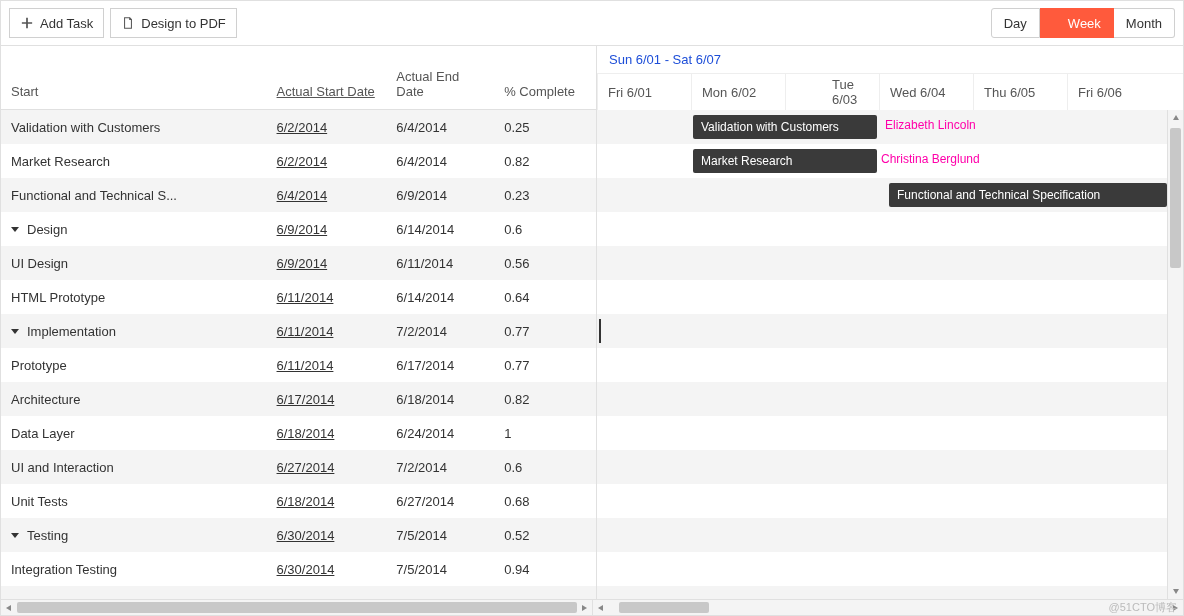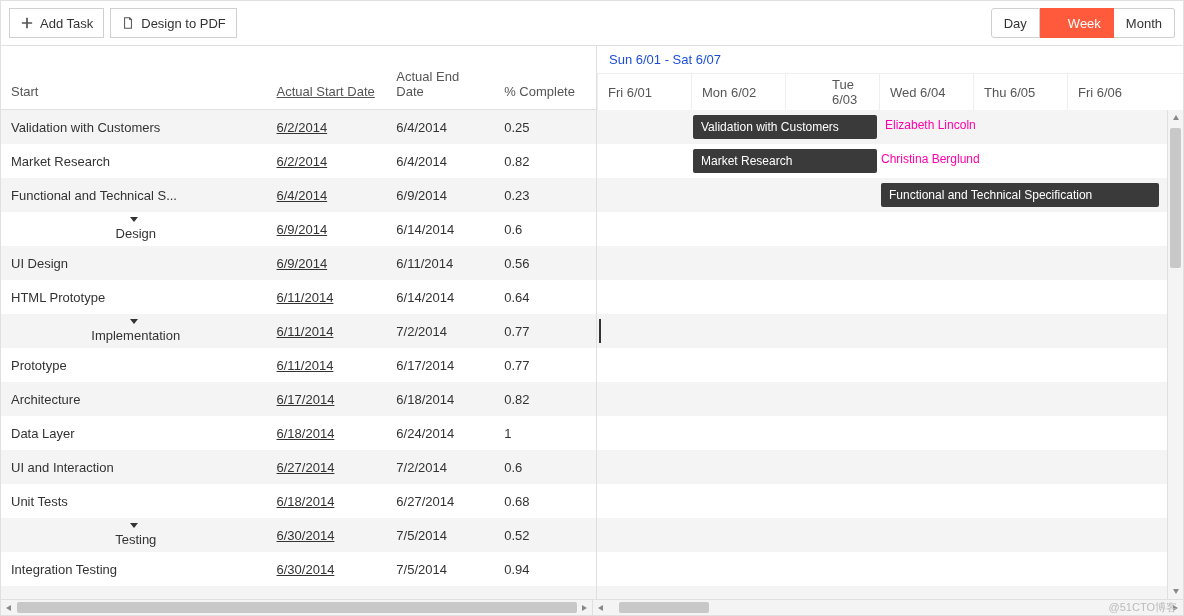--- a/index.html
+++ b/index.html
@@ -39,21 +39,21 @@
   .timeline-days { flex: 1; display: flex; }
   .day-col { border-left: 1px solid #eee; display: flex; align-items: center; padding-left: 10px; color: #555; }
 
   
   .grid-body { flex: 1; overflow: hidden; position: relative; }
   .row { display: flex; height: 34px; align-items: center; }
   .row:nth-child(odd) { background: #f4f4f4; }
   .row:nth-child(even) { background: #fff; }
   .cell { padding: 0 8px; white-space: nowrap; overflow: hidden; text-overflow: ellipsis; }
   .task-cell { display: flex; align-items: center; gap: 4px; }
-  .indent-1 { padding-left: 24px; flex-direction: column; }
+  .indent-1 { padding-left: 24px; }
   .indent-2 { padding-left: 48px; }
   .caret { width: 0; height: 0; border-left: 4px solid transparent; border-right: 4px solid transparent; border-top: 5px solid #333; display: inline-block; margin-right: 4px; }
 
   
   .timeline-body { flex: 1; position: relative; overflow: hidden; }
   .timeline-grid-cols { position: absolute; inset: 0; display: flex; pointer-events: none; }
   .timeline-grid-cols .gcol { border-left: 1px solid #eee; }
   .timeline-rows { position: absolute; inset: 0; }
   .timeline-rows .trow { height: 34px; position: relative; }
   .timeline-rows .trow:nth-child(odd) { background: #f4f4f4; }
@@ -270,21 +270,21 @@
         <div class="timeline-rows" id="timeline-rows">
             <div class="trow">
               <div class="gantt-bar" style="left: 96px; width: 184px;">Validation with Customers</div>
               <div class="assignee" style="left: 288px; color: rgb(255, 0, 170);">Elizabeth Lincoln</div>
             </div>
             <div class="trow">
               <div class="gantt-bar" style="left: 96px; width: 184px;">Market Research</div>
               <div class="assignee" style="left: 284px; color: rgb(255, 0, 170);">Christina Berglund</div>
             </div>
             <div class="trow">
-              <div class="gantt-bar wide" style="left: 284px; width: 278px;">Functional and Technical Specification</div>
+              <div class="gantt-bar wide" style="left: 292px; width: 278px;">Functional and Technical Specification</div>
             </div>
             <div class="trow"></div>
             <div class="trow"></div>
             <div class="trow"></div>
             <div class="trow">
               <div class="marker" style="left: 2px;"></div>
             </div>
             <div class="trow"></div>
             <div class="trow"></div>
             <div class="trow"></div>

